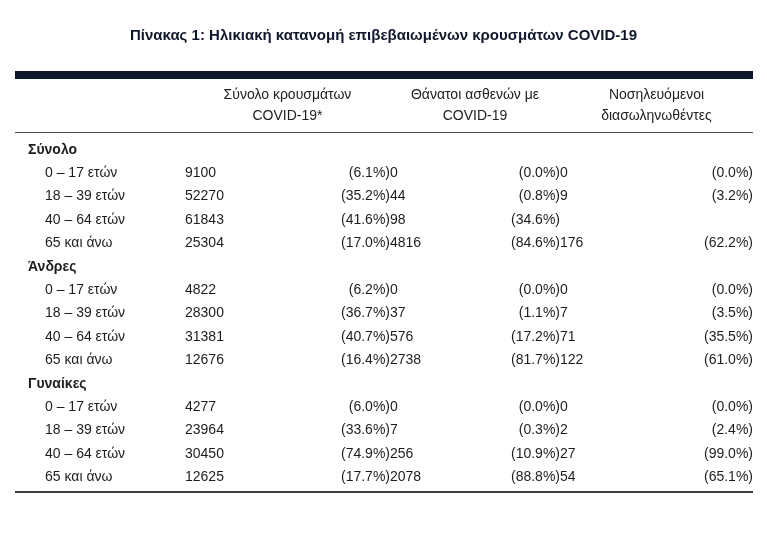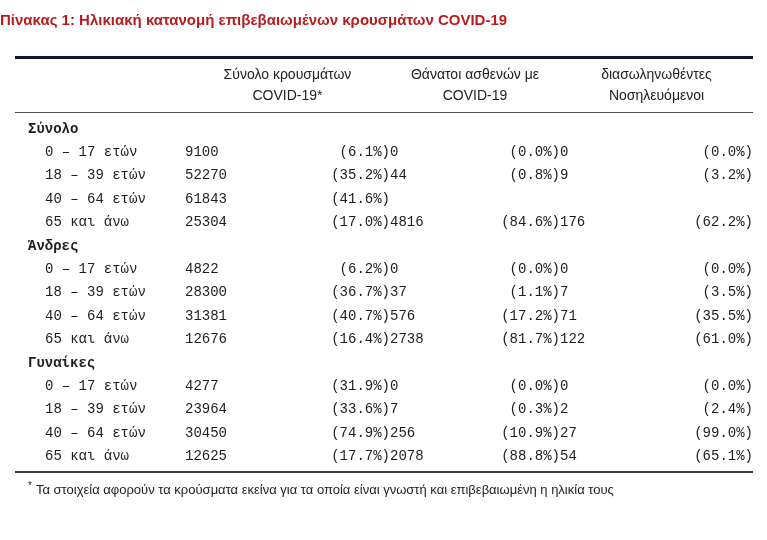--- a/index.html
+++ b/index.html
@@ -1,25 +1,25 @@
 <!DOCTYPE html>
 <html><head>
 <meta charset="utf-8">
 <style>
   * { margin:0; padding:0; box-sizing:border-box; }
   html,body { width:767px; height:540px; background:#ffffff; color:#1d1d1d;
               font-family:"Liberation Sans","DejaVu Sans",sans-serif; }
   .page { position:relative; width:767px; height:540px; overflow:hidden; }
-  .title { text-align:left; font-size:15px; font-weight:600; padding-top:11px; color:#b91c1c; }
-  .table { width:738px; margin:28px 0 0 15px; border-top:3px solid #0f172a; }
+  .title { text-align:center; font-size:15px; font-weight:600; padding-top:26px; color:#0f172a; }
+  .table { width:738px; margin:28px 0 0 15px; border-top:8px solid #0f172a; }
   .grid-row { display:grid; grid-template-columns:170px 205px 170px 193px; }
   .thead { padding:5px 0 6px; border-bottom:1.5px solid #4e4e4e; }
   .th { text-align:center; font-size:14px; line-height:21px; color:#222; }
   .tbody { padding:4px 0 3px; border-bottom:2px solid #3c3c3c; }
-  .row { height:23.4px; align-items:center; font-size:14px;font-family:Liberation Mono, monospace; }
+  .row { height:23.4px; align-items:center; font-size:14px; }
   .section-label { font-weight:700; padding-left:13px; font-size:14px; }
   .age { padding-left:30px; }
   .val { display:flex; }
   .n { flex:0 0 50%; text-align:left; padding-right:3px; white-space:nowrap; }
   .p { flex:0 0 50%; text-align:right; padding-left:3px; white-space:nowrap; }
   .footnote { margin:7px 0 0 28px; font-size:13px; color:#1d1d1d; }
   .footnote sup { font-size:10px; margin-right:4px; }
 </style>
 </head>
 <body>
@@ -34,22 +34,22 @@
       <div class="th"></div>
       <div class="th">
         <div>Σύνολο κρουσμάτων</div>
         <div>COVID-19*</div>
       </div>
       <div class="th">
         <div>Θάνατοι ασθενών με</div>
         <div>COVID-19</div>
       </div>
       <div class="th">
+        <div>Νοσηλευόμενοι</div>
         <div>διασωληνωθέντες</div>
-        <div>Νοσηλευόμενοι</div>
       </div>
     </div>
 
     <div class="tbody">
 
       <div class="grid-row row">
         <div class="section-label">Σύνολο</div>
       </div>
       <div class="grid-row row">
         <div class="age">0 – 17 ετών</div>
@@ -80,20 +80,24 @@
             <span class="n">9</span>
             <span class="p">(3.2%)</span>
           </div>
       </div>
       <div class="grid-row row">
         <div class="age">40 – 64 ετών</div>
         <div class="val">
             <span class="n">61843</span>
             <span class="p">(41.6%)</span>
           </div>
+        <div class="val">
+            <span class="n">98</span>
+            <span class="p">(34.6%)</span>
+          </div>
       </div>
       <div class="grid-row row">
         <div class="age">65 και άνω</div>
         <div class="val">
             <span class="n">25304</span>
             <span class="p">(17.0%)</span>
           </div>
         <div class="val">
             <span class="n">4816</span>
             <span class="p">(84.6%)</span>
@@ -168,21 +172,21 @@
           </div>
       </div>
 
       <div class="grid-row row">
         <div class="section-label">Γυναίκες</div>
       </div>
       <div class="grid-row row">
         <div class="age">0 – 17 ετών</div>
         <div class="val">
             <span class="n">4277</span>
-            <span class="p">(31.9%)</span>
+            <span class="p">(6.0%)</span>
           </div>
         <div class="val">
             <span class="n">0</span>
             <span class="p">(0.0%)</span>
           </div>
         <div class="val">
             <span class="n">0</span>
             <span class="p">(0.0%)</span>
           </div>
       </div>
@@ -228,17 +232,14 @@
           </div>
         <div class="val">
             <span class="n">54</span>
             <span class="p">(65.1%)</span>
           </div>
       </div>
 
     </div>
   </div>
 
-  <div class="footnote">
-    <sup>*</sup><span>Τα στοιχεία αφορούν τα κρούσματα εκείνα για τα οποία είναι γνωστή και επιβεβαιωμένη η ηλικία τους</span>
-  </div>
 
 </div>
 
 </body></html>

